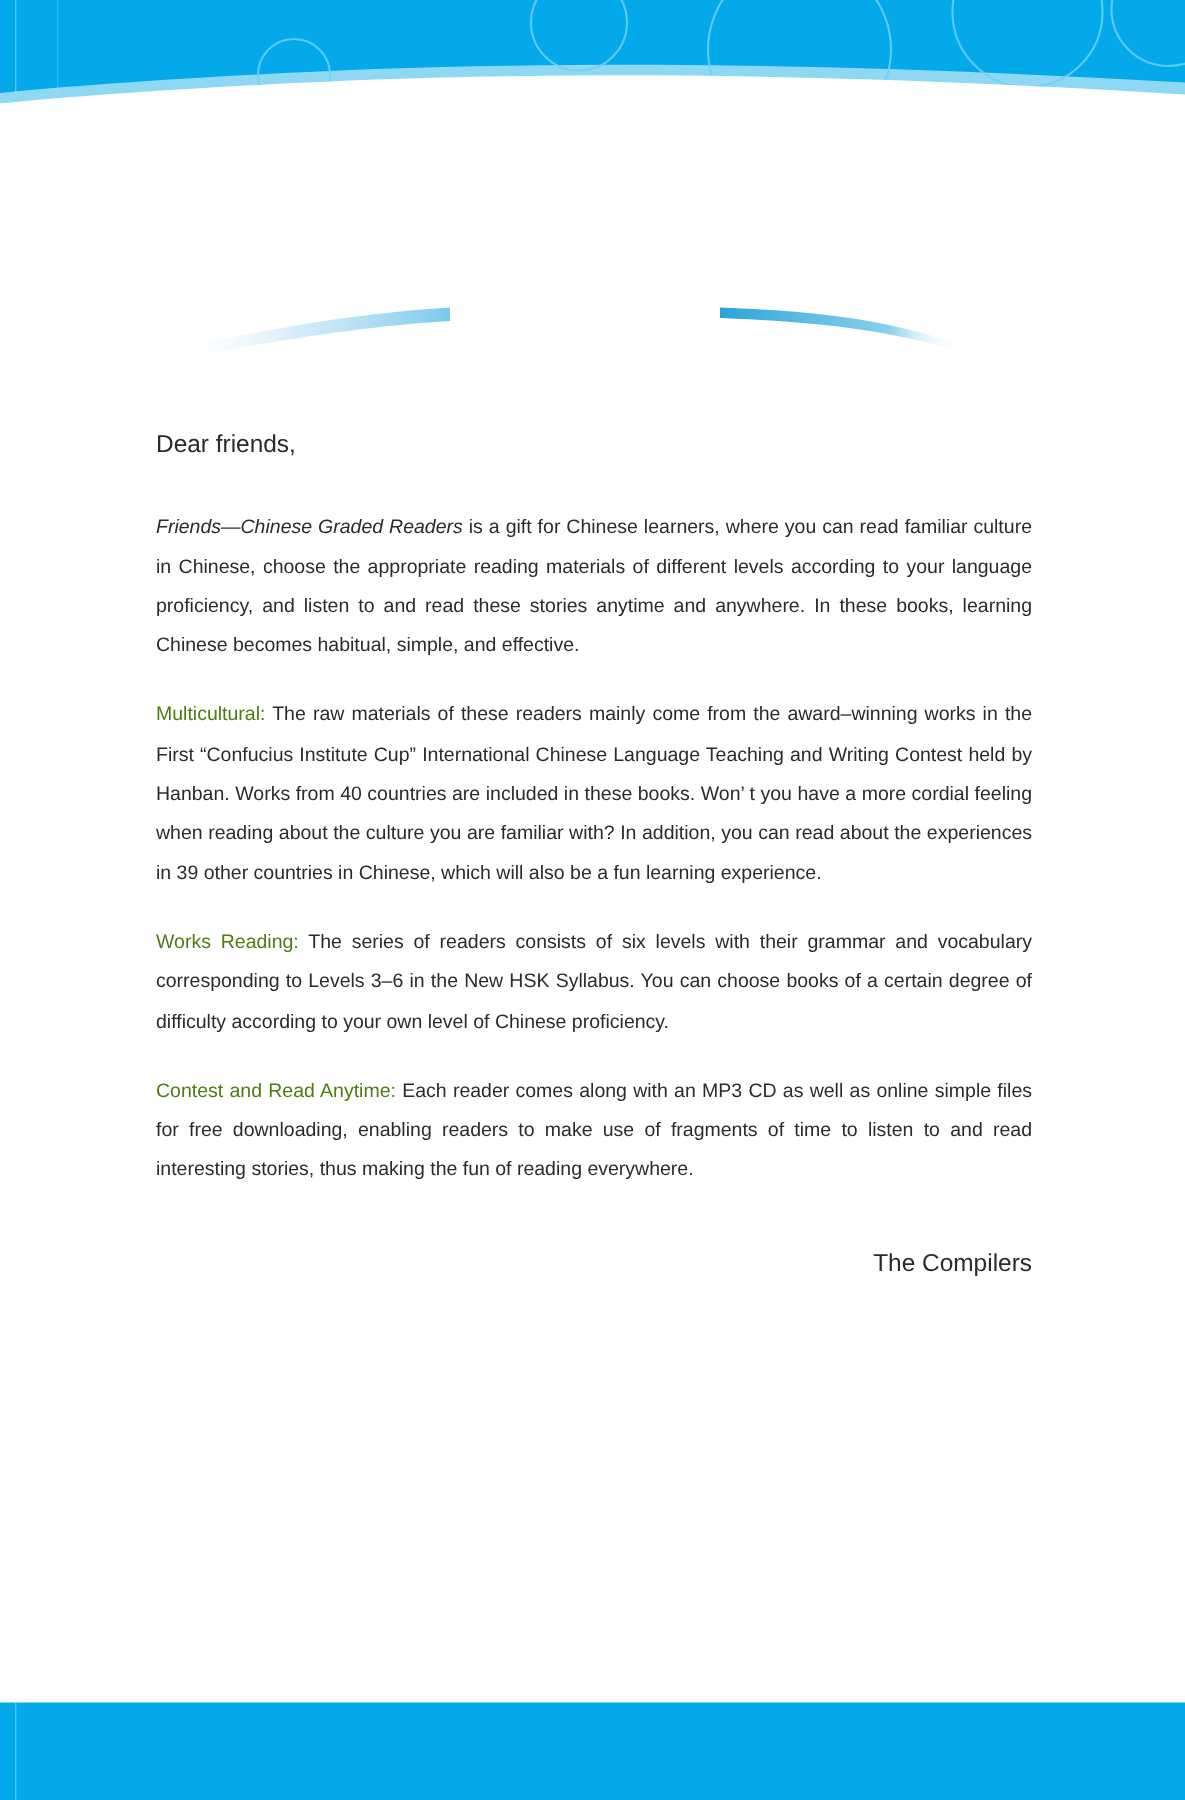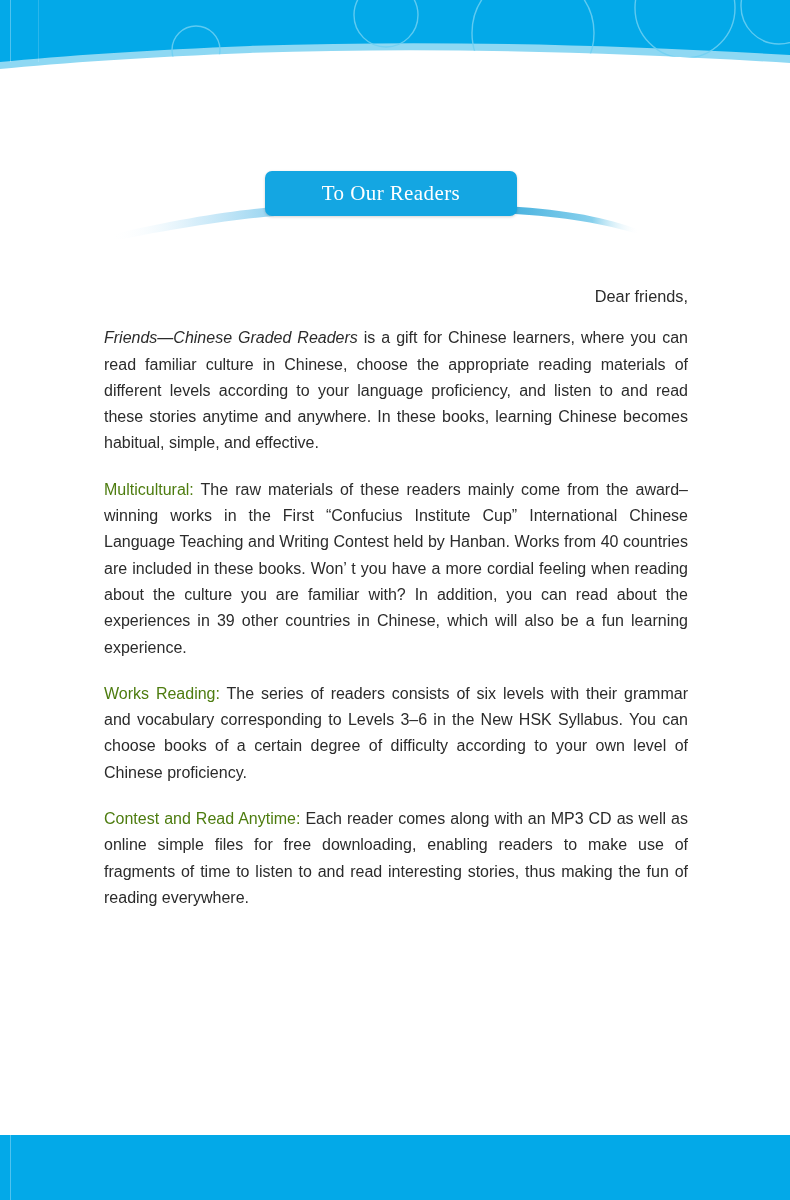--- a/index.html
+++ b/index.html
@@ -62,34 +62,34 @@
 
   
   .body-wrap {
     position: absolute;
     left: 104px;
     top: 283px;
     width: 584px;
   }
   p.para {
     margin: 0 0 20px 0;
-    font-size: 16px;
+    font-size: 13px;
     line-height: 26.3px;
     color: #2b2b2b;
     text-align: justify;
     text-justify: inter-word;
     font-weight: 400;
   }
   p.para:last-of-type { margin-bottom: 0; }
   .salutation {
-    margin: 0 0 16px 0;
+    margin: 0 0 29px 0;
     font-size: 16.3px;
     line-height: 26.3px;
     color: #2b2b2b;
-    text-align: right;
+    text-align: left;
   }
   .italic-title {
     font-style: italic;
   }
   .lead {
     color: #4d7c0f;
   }
   .signature {
     margin: 36px 0 0 0;
     font-size: 16.3px;
@@ -162,37 +162,35 @@
           <stop offset="70%" stop-color="#5fc0e6" stop-opacity="0.75"></stop>
           <stop offset="100%" stop-color="#ffffff" stop-opacity="0"></stop>
         </linearGradient>
       </defs>
 
       <path d="M110,85 C190,66 250,58 300,55 L300,64 C250,67 192,75 112,91 Z" fill="url(#swooshLeft)"></path>
 
       <path d="M480,55 C560,58 600,66 640,80 L639,84 C598,72 556,65 480,62 Z" fill="url(#swooshRight)"></path>
     </svg>
 
-    <div class="title-box">
-      <span class="title-text">To Our Readers</span>
-    </div>
   </div>
 
   <div class="body-wrap">
 
     <p class="salutation">Dear friends,</p>
 
     <p class="para"><span class="italic-title">Friends—Chinese Graded Readers</span><span> is a gift for Chinese learners, where you can read familiar culture in Chinese, choose the appropriate reading materials of different levels according to your language proficiency, and listen to and read these stories anytime and anywhere. In these books, learning Chinese becomes habitual, simple, and effective.</span></p>
 
     <p class="para"><span class="lead">Multicultural:</span><span> The raw materials of these readers mainly come from the award–winning works in the First “Confucius Institute Cup” International Chinese Language Teaching and Writing Contest held by Hanban. Works from 40 countries are included in these books. Won’ t you have a more cordial feeling when reading about the culture you are familiar with? In addition, you can read about the experiences in 39 other countries in Chinese, which will also be a fun learning experience.</span></p>
 
     <p class="para"><span class="lead">Works Reading:</span><span> The series of readers consists of six levels with their grammar and vocabulary corresponding to Levels 3–6 in the New HSK Syllabus. You can choose books of a certain degree of difficulty according to your own level of Chinese proficiency.</span></p>
 
     <p class="para"><span class="lead">Contest and Read Anytime:</span><span> Each reader comes along with an MP3 CD as well as online simple files for free downloading, enabling readers to make use of fragments of time to listen to and read interesting stories, thus making the fun of reading everywhere.</span></p>
 
 
+    <p class="signature">The Compilers</p>
   </div>
 
   <div class="footer">
     <div class="footer-line"></div>
   </div>
 
 </div>
 
 </body></html>

